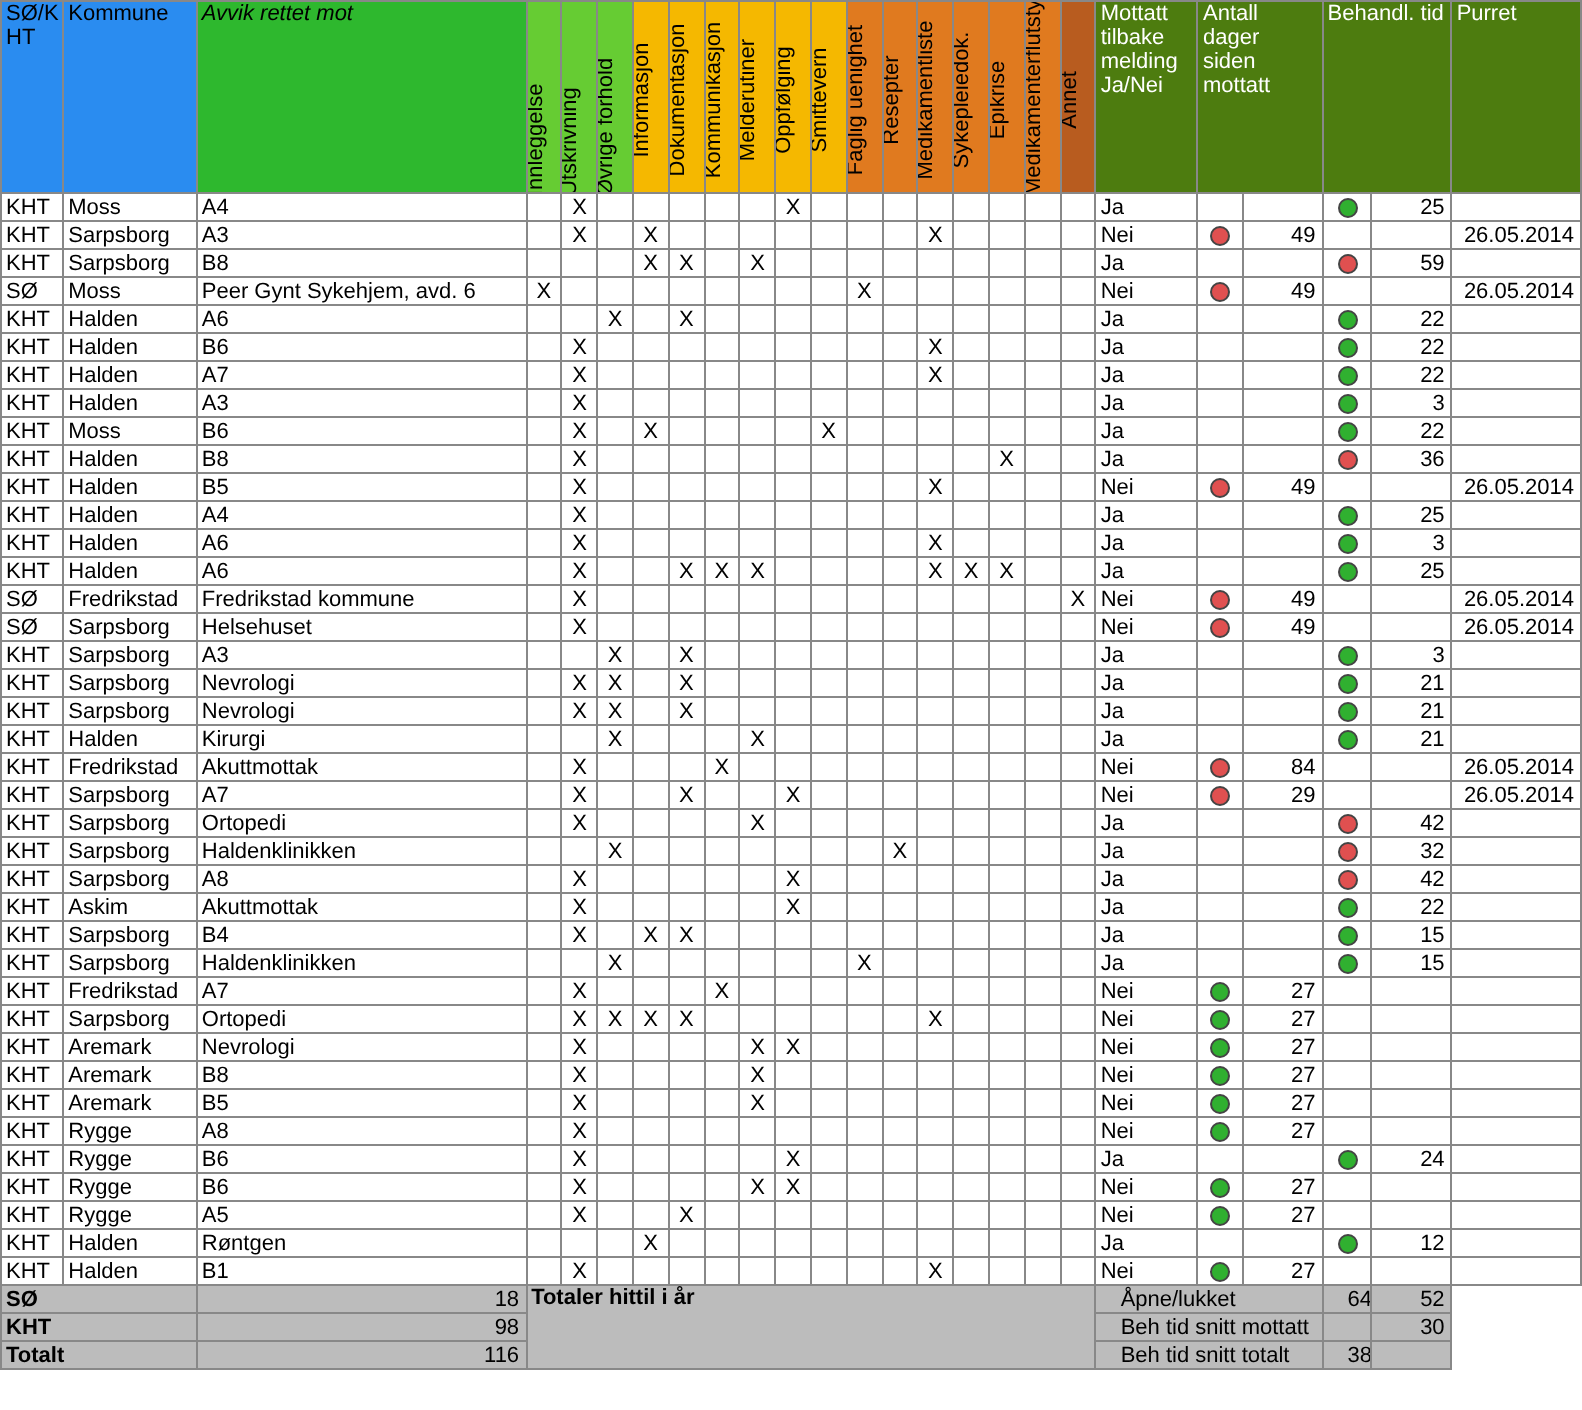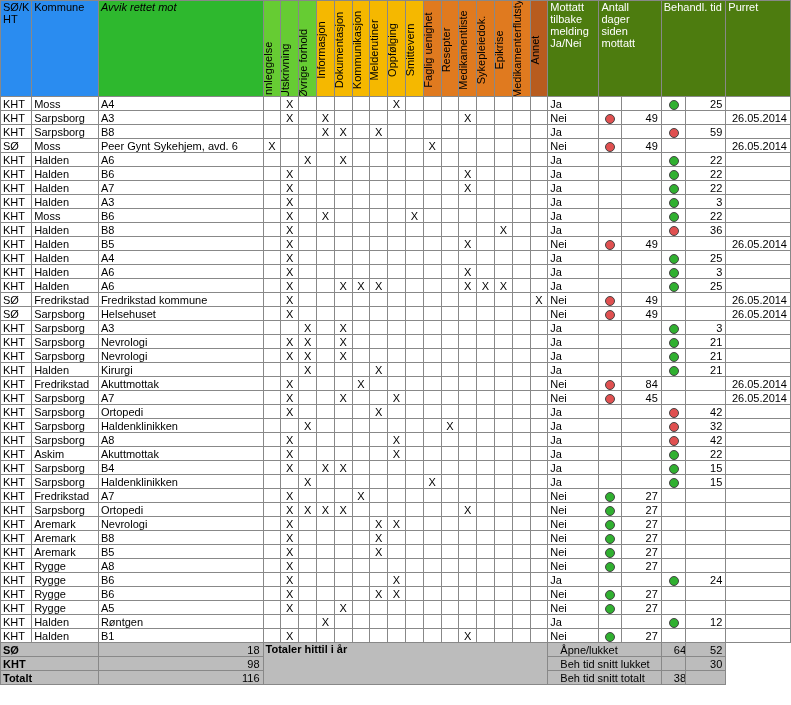--- a/index.html
+++ b/index.html
@@ -702,21 +702,21 @@
         <td class="x"></td>
         <td class="x"></td>
         <td class="x"></td>
         <td class="x"></td>
         <td class="x"></td>
         <td class="x"></td>
         <td class="x"></td>
         <td class="x"></td>
         <td>Nei</td>
         <td class="x"><span class="dot red"></span></td>
-        <td class="num">45</td>
+        <td class="num">29</td>
         <td class="x"></td>
         <td class="num"></td>
         <td class="num">26.05.2014</td>
       </tr>
       <tr>
         <td>KHT</td>
         <td>Sarpsborg</td>
         <td>Ortopedi</td>
         <td class="x"></td>
         <td class="x">X</td>
@@ -1179,21 +1179,21 @@
     <td colspan="2">SØ</td>
     <td class="num">18</td>
     <td colspan="16" rowspan="3" style="vertical-align:top">Totaler hittil i år</td>
     <td colspan="3" class="ftxt">Åpne/lukket</td>
     <td class="num">64</td>
     <td class="num">52</td>
   </tr>
   <tr>
     <td colspan="2">KHT</td>
     <td class="num">98</td>
-    <td colspan="3" class="ftxt">Beh tid snitt lukket</td>
+    <td colspan="3" class="ftxt">Beh tid snitt mottatt</td>
     <td class="num"></td>
     <td class="num">30</td>
   </tr>
   <tr>
     <td colspan="2">Totalt</td>
     <td class="num">116</td>
     <td colspan="3" class="ftxt">Beh tid snitt totalt</td>
     <td class="num">38</td>
     <td class="num"></td>
   </tr>

